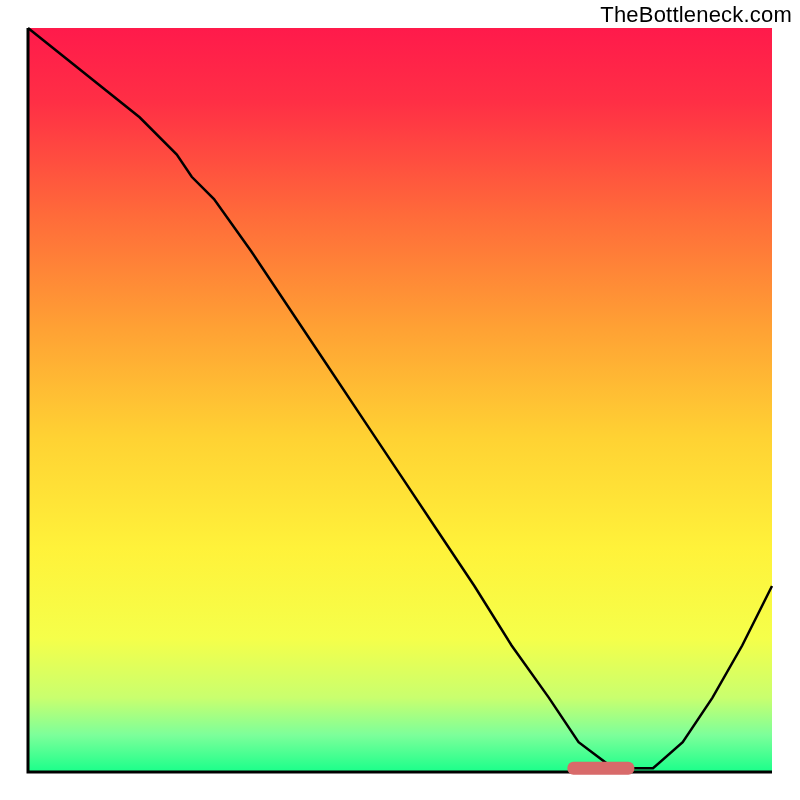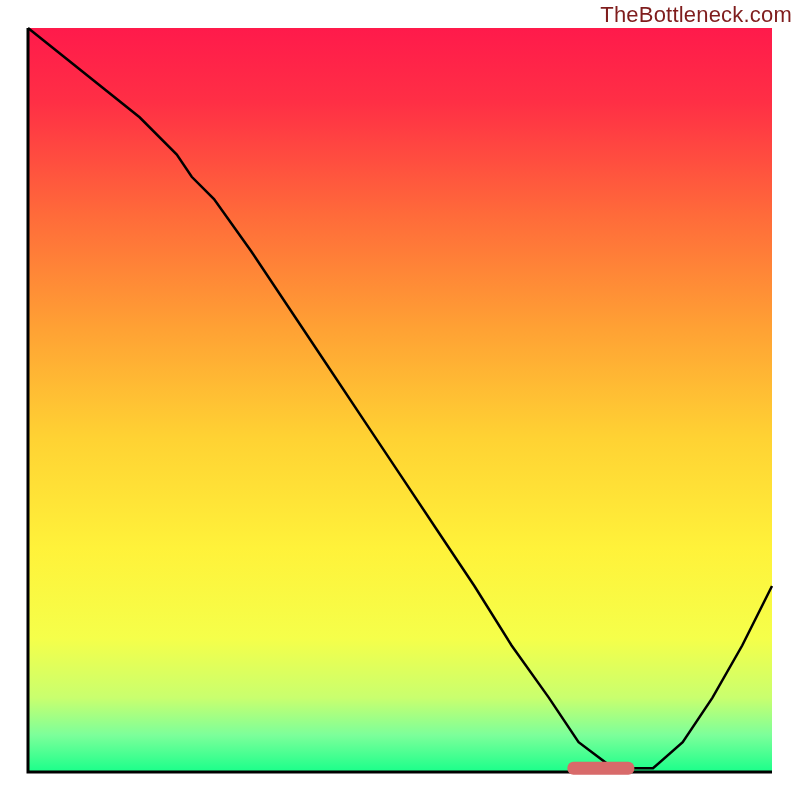--- a/index.html
+++ b/index.html
@@ -10,21 +10,21 @@
     background: #ffffff;
     font-family: Arial, Helvetica, sans-serif;
     overflow: hidden;
   }
   .watermark {
     position: absolute;
     top: 2px;
     right: 8px;
     font-size: 22px;
     font-weight: 500;
-    color: #7f1d1d;
+    color: #000000;
     letter-spacing: 0.2px;
   }
   svg {
     display: block;
   }
 </style>
 </head>
 <body>
 
 <div class="watermark">TheBottleneck.com</div>

